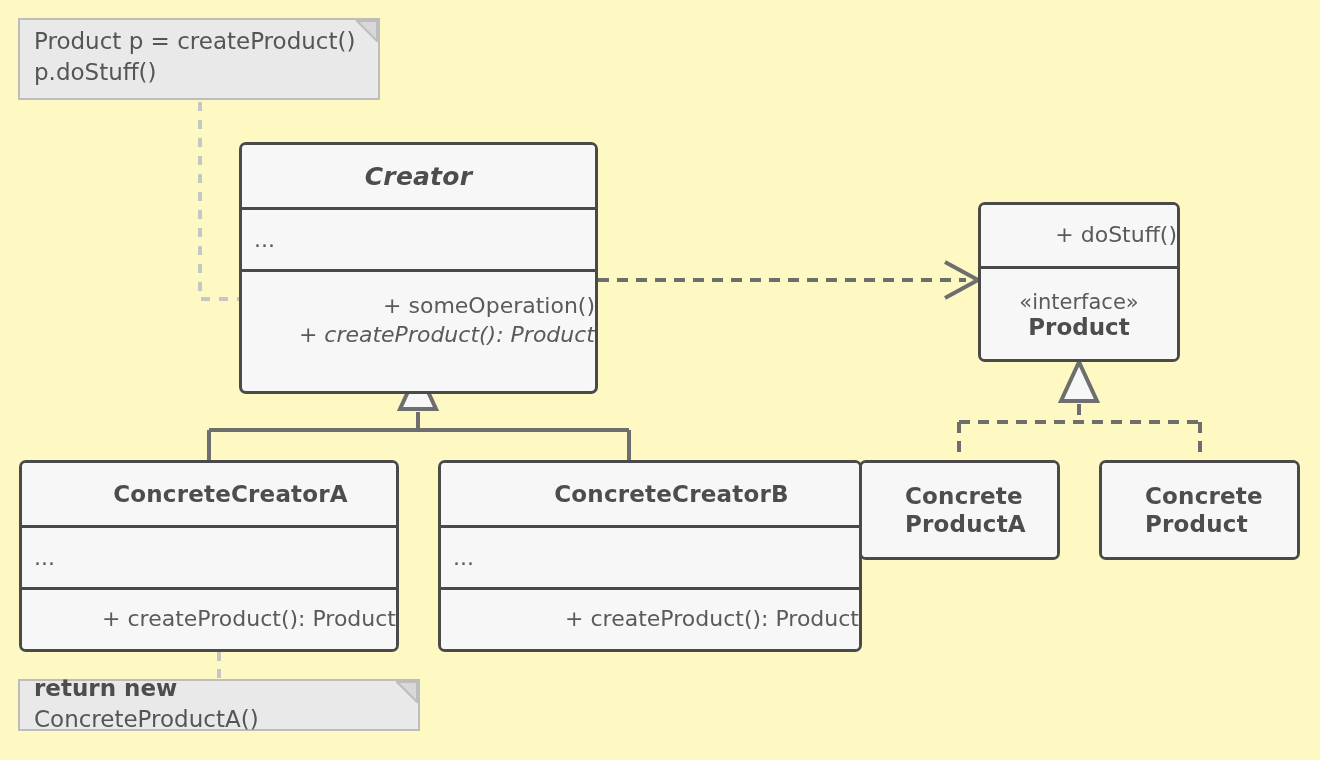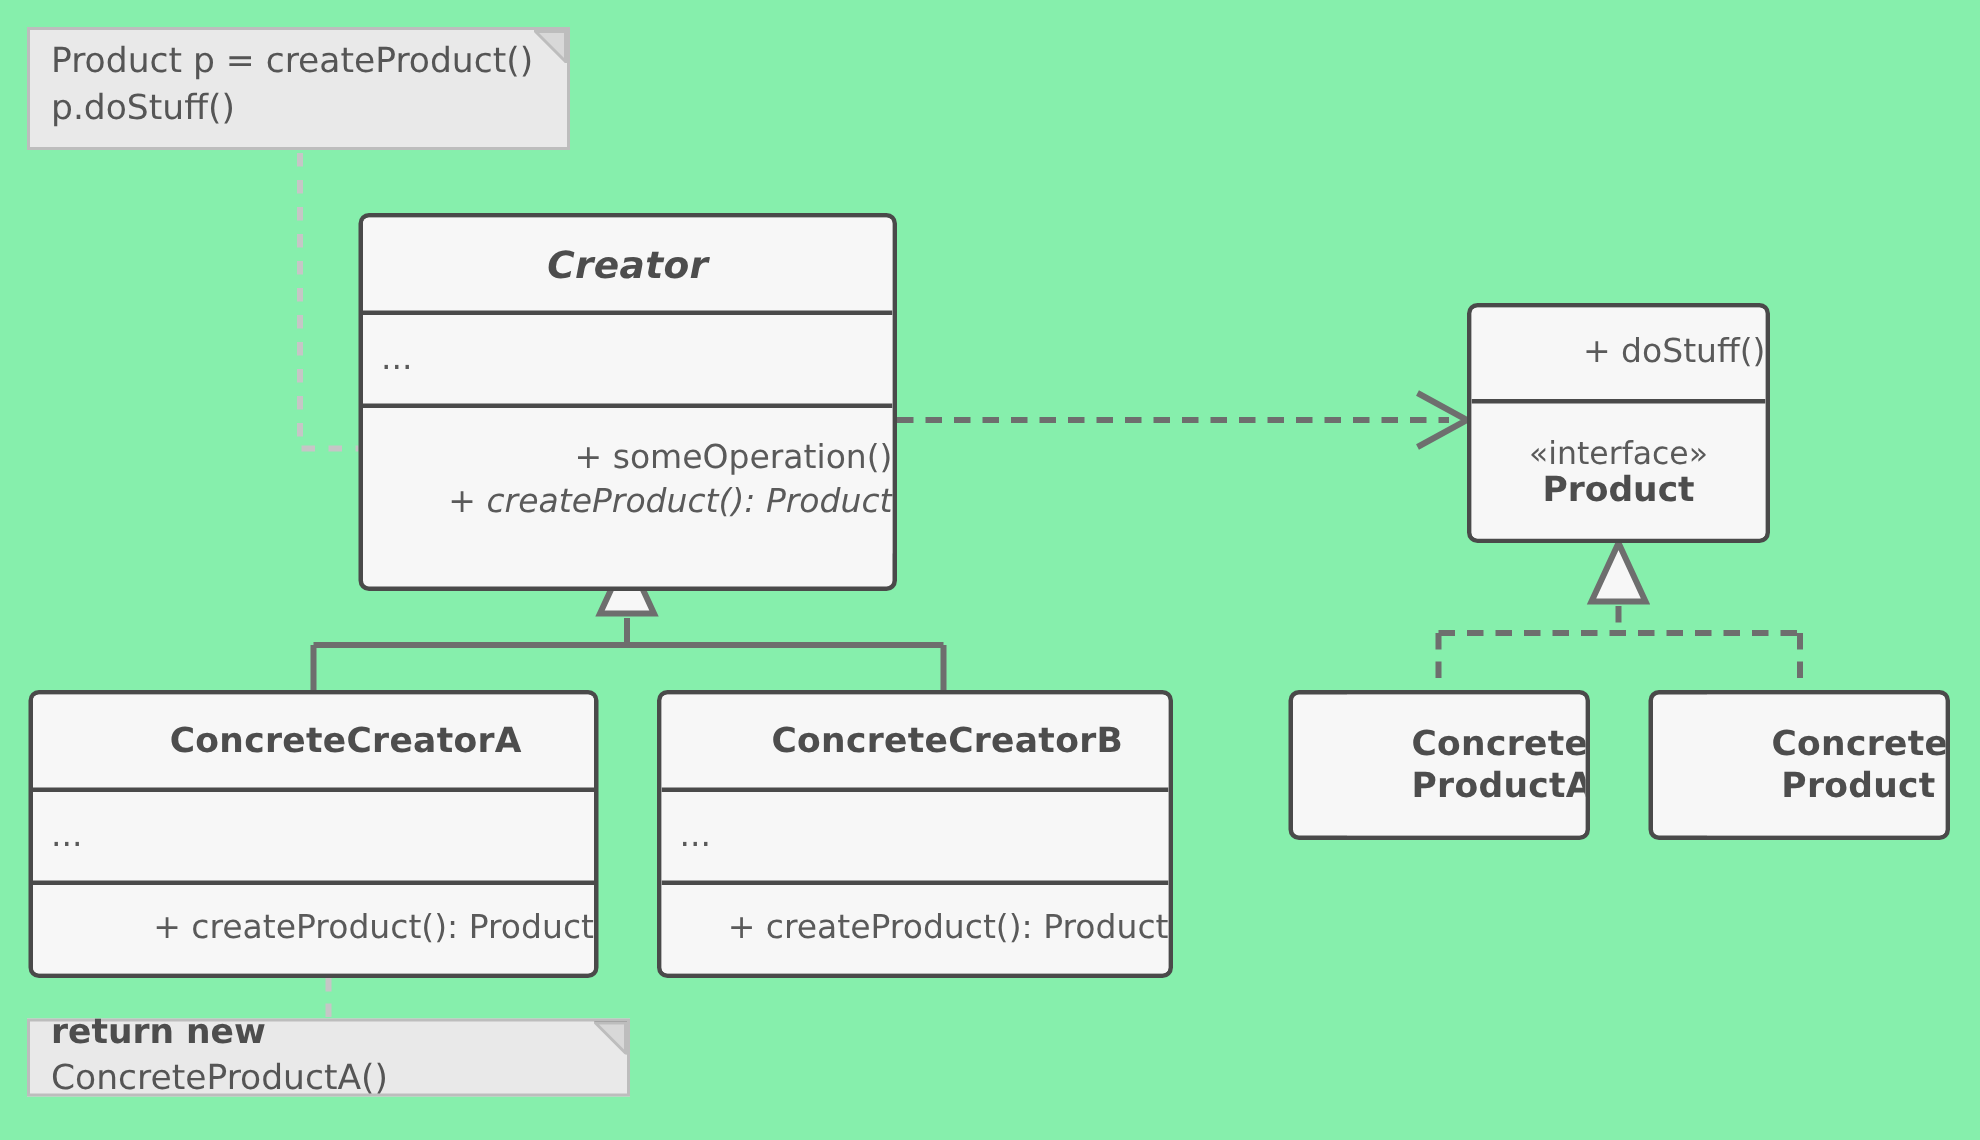--- a/index.html
+++ b/index.html
@@ -5,21 +5,21 @@
 <style>
   html, body {
     margin: 0;
     padding: 0;
     background: #000000;
   }
   #canvas {
     position: relative;
     width: 1320px;
     height: 760px;
-    background: #86efac;
+    background: #fef9c3;
     overflow: hidden;
     font-family: "DejaVu Sans", "Liberation Sans", sans-serif;
   }
   svg.layer {
     position: absolute;
     left: 0;
     top: 0;
     width: 1320px;
     height: 760px;
   }
@@ -87,23 +87,22 @@
   }
   .member.italic {
     font-style: italic;
   }
   .ellipsis {
     font-size: 22px;
     color: #5a5a5a;
     line-height: 1;
   }
   .two-line {
-    text-align: center;
+    text-align: left;
     line-height: 1.22;
-    margin-left: 36px;
   }
   
   .uml-note {
     position: absolute;
     box-sizing: border-box;
     background: #e9e9e9;
     border: 2px solid #bdbdbd;
     color: #555555;
     font-size: 23px;
     line-height: 1.35;
@@ -191,21 +190,21 @@
       <span class="name-bold">ConcreteCreatorA</span>
     </div>
     <div class="compartment cmp-body" style="height:62px;">
       <span class="ellipsis">...</span>
     </div>
     <div class="compartment cmp-body" style="height:62px;">
       <span class="member">+ createProduct(): Product</span>
     </div>
   </div>
 
-  <div class="uml-box" style="left:438px; top:460px; width:344px; height:192px;">
+  <div class="uml-box" style="left:438px; top:460px; width:424px; height:192px;">
     <div class="compartment cmp-title" style="height:62px;">
       <span class="name-bold">ConcreteCreatorB</span>
     </div>
     <div class="compartment cmp-body" style="height:62px;">
       <span class="ellipsis">...</span>
     </div>
     <div class="compartment cmp-body" style="height:62px;">
       <span class="member">+ createProduct(): Product</span>
     </div>
   </div>

